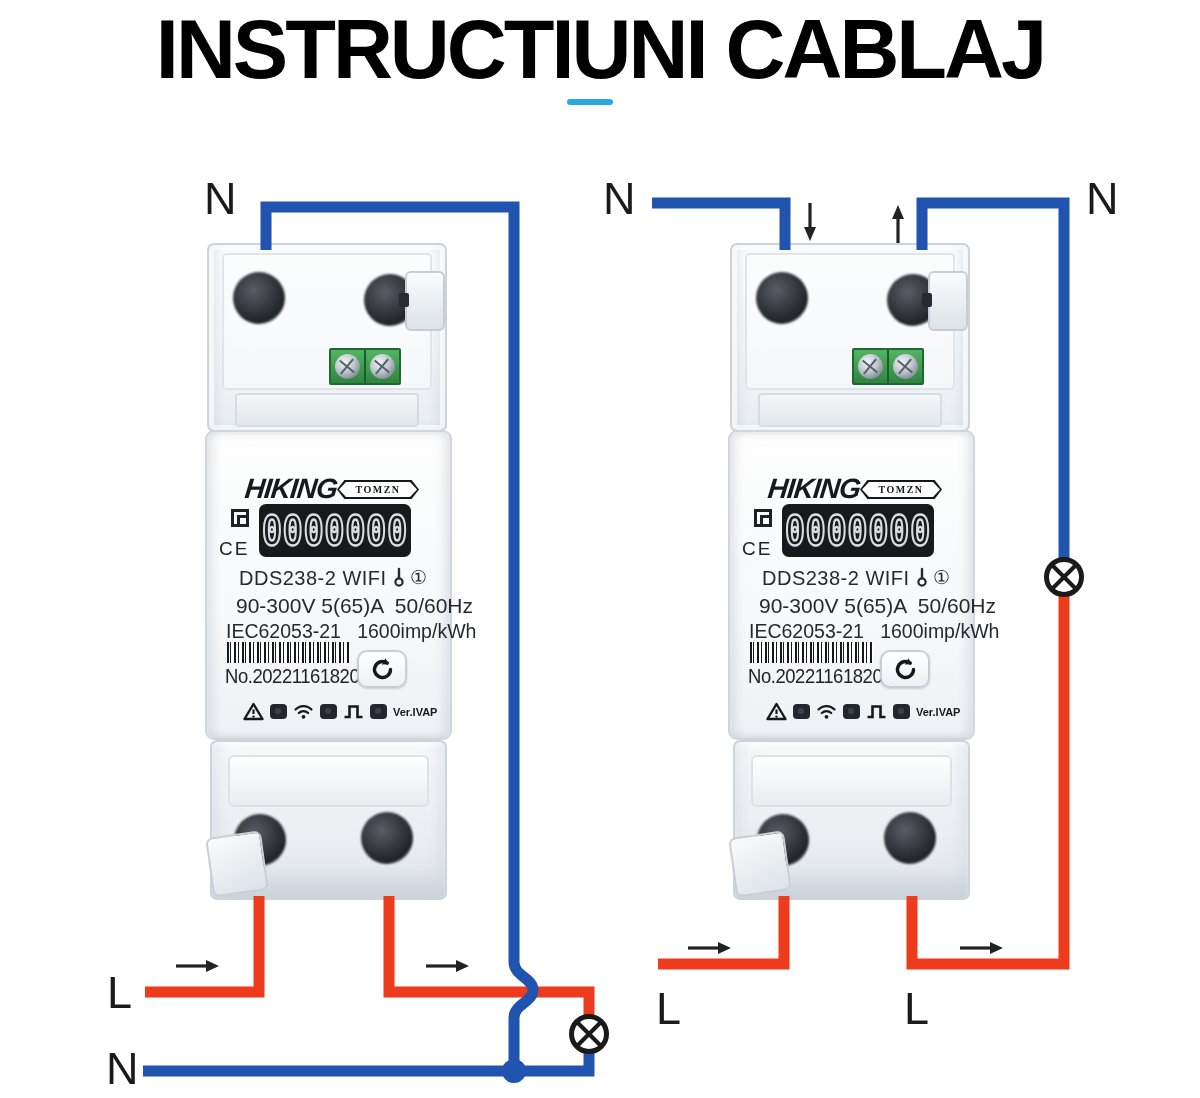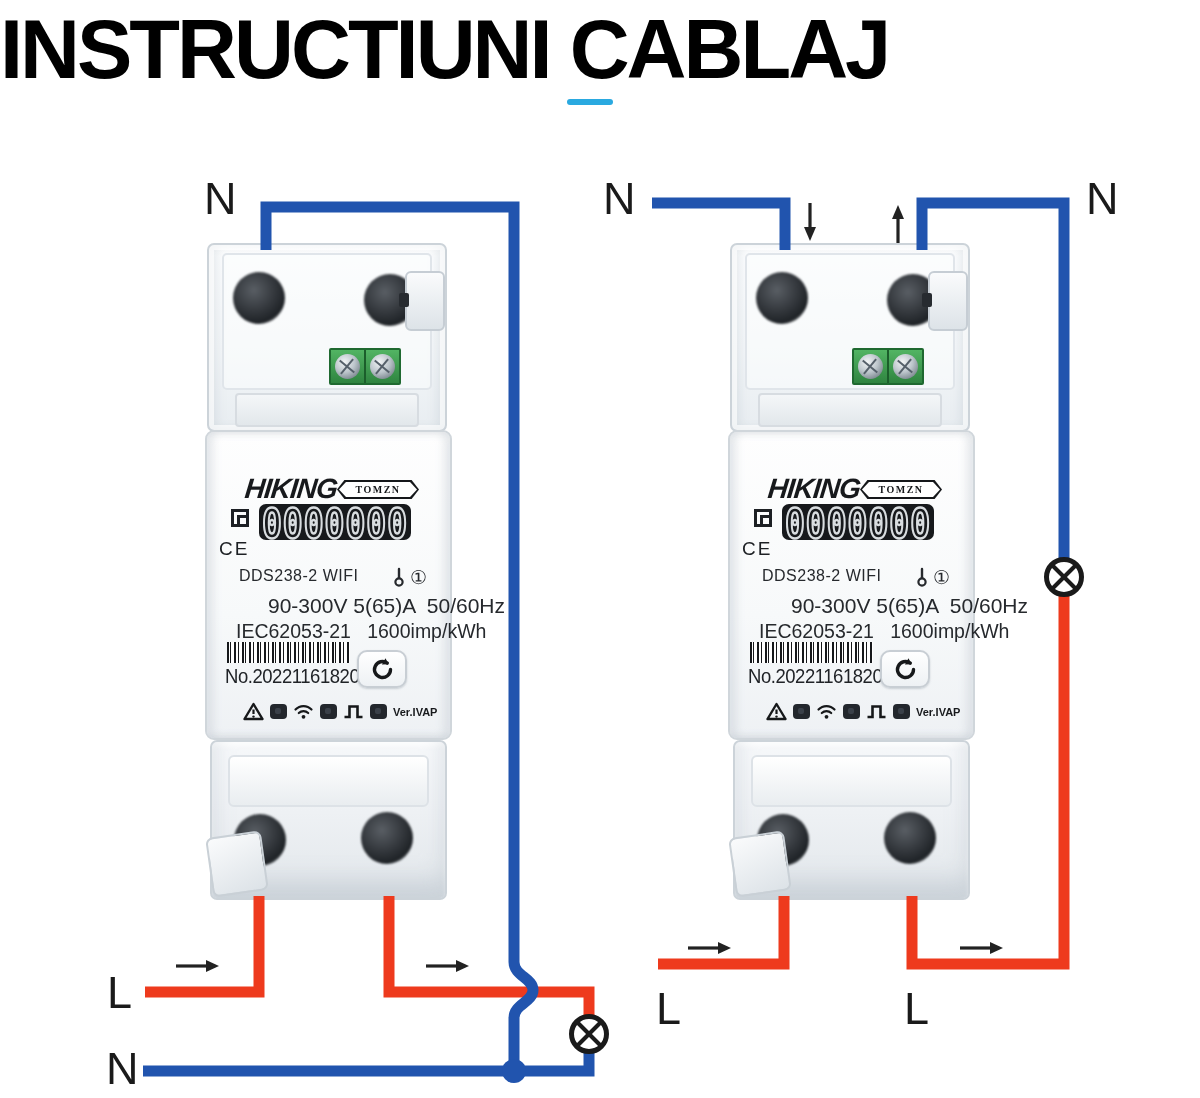--- a/index.html
+++ b/index.html
@@ -4,21 +4,21 @@
 <style>
   :root{
     --wire-blue:#2154ae; --wire-red:#ee3a1d; --accent-cyan:#2aa9e0; --ink:#1a1a1a;
     --terminal-green:#3c9c4e;
   }
   html,body{margin:0;padding:0;background:#fff;}
   .stage{position:relative;width:1200px;height:1098px;background:#fff;overflow:hidden;
          font-family:"Liberation Sans",sans-serif;}
 
   
-  .title{position:absolute;left:0;right:0;top:8px;text-align:left;color:#000;
+  .title{position:absolute;left:0;right:0;top:8px;text-align:center;color:#000;
          font-weight:bold;font-size:83px;letter-spacing:-3px;line-height:1;white-space:nowrap;}
   .title-underline{position:absolute;left:567px;top:99px;width:46px;height:6px;border-radius:3px;
          background:var(--accent-cyan);}
 
   
   .meter{position:absolute;width:250px;height:660px;}
   #meter-left{left:203px;top:243px;}
   #meter-right{left:726px;top:243px;}
 
   .m-top-cover{position:absolute;left:4px;top:0;width:236px;height:185px;
@@ -55,29 +55,29 @@
   .m-body > *{box-sizing:border-box;}
   .badge{position:absolute;left:130px;top:48px;width:82px;height:19px;background:#15171a;
       clip-path:polygon(0 50%,9% 0,91% 0,100% 50%,91% 100%,9% 100%);display:flex;align-items:center;justify-content:center;}
   .badge-inner{position:absolute;left:2px;top:2px;right:2px;bottom:2px;background:#fff;
       clip-path:polygon(0 50%,9% 0,91% 0,100% 50%,91% 100%,9% 100%);}
   .badge-text{position:relative;font-family:"Liberation Serif",serif;font-weight:bold;font-size:10px;
       letter-spacing:1.5px;color:#15171a;line-height:1;}
   .sq-icon{position:absolute;left:24px;top:77px;width:18px;height:18px;border:3px solid #1d2024;}
   .sq-icon i{position:absolute;left:3px;top:3px;width:6px;height:6px;border:3px solid #1d2024;display:block;}
   .ce{position:absolute;left:12px;top:106px;font-size:19px;letter-spacing:2px;color:#1d2024;}
-  .lcd{position:absolute;left:52px;top:72px;width:152px;height:36px;background:#17191c;border-radius:7px;
-      display:flex;align-items:flex-end;justify-content:center;}
+  .lcd{position:absolute;left:52px;top:72px;width:152px;height:53px;background:#17191c;border-radius:7px;
+      display:flex;align-items:center;justify-content:center;}
   .lcd-digits{font-family:"DejaVu Sans Mono",monospace;font-weight:bold;font-size:33px;letter-spacing:1px;
       color:#17191c;-webkit-text-stroke:2px #d9dde0;text-shadow:0 0 1px #d9dde0;transform:scaleY(1.22);line-height:1;}
-  .model{position:absolute;left:32px;top:135px;font-size:16px;letter-spacing:.5px;color:#26292d;}
+  .model{position:absolute;left:32px;top:135px;font-size:20px;letter-spacing:.5px;color:#26292d;}
   .thermo{position:absolute;left:186px;top:135px;}
   .circ1{position:absolute;left:203px;top:134px;font-size:19px;color:#26292d;}
-  .rating{position:absolute;left:29px;top:162px;font-size:21px;color:#26292d;white-space:pre;margin-left:32px;}
-  .standard{position:absolute;left:29px;top:188px;font-size:19.5px;color:#26292d;white-space:pre;}
+  .rating{position:absolute;left:29px;top:162px;font-size:21px;color:#26292d;white-space:pre;}
+  .standard{position:absolute;left:19px;top:188px;font-size:19.5px;color:#26292d;white-space:pre;}
   .barcode{position:absolute;left:20px;top:210px;width:123px;height:21px;
       background:repeating-linear-gradient(90deg,#16181b 0 2px,#fff 2px 3px,#16181b 3px 4px,#fff 4px 7px,#16181b 7px 9px,#fff 9px 11px,#16181b 11px 12px,#fff 12px 15px);}
   .serial{position:absolute;left:18px;top:232px;font-size:21px;color:#202327;letter-spacing:-.5px;
       transform:scaleX(.88);transform-origin:left top;white-space:nowrap;}
   .reset-btn{position:absolute;left:150px;top:218px;width:50px;height:38px;border-radius:10px;
       background:linear-gradient(180deg,#ffffff,#eef1f4);border:2px solid #c8ced4;
       box-shadow:0 1px 2px rgba(140,150,160,.4);display:flex;align-items:center;justify-content:center;}
   .icon-row{position:absolute;left:36px;top:270px;right:2px;display:flex;align-items:center;gap:6px;}
   .dsq{position:relative;width:17px;height:15px;border-radius:4px;background:#23272d;display:block;}
   .dsq::after{content:"";position:absolute;left:5px;top:4px;width:6px;height:6px;border-radius:2px;background:#3a4049;}

